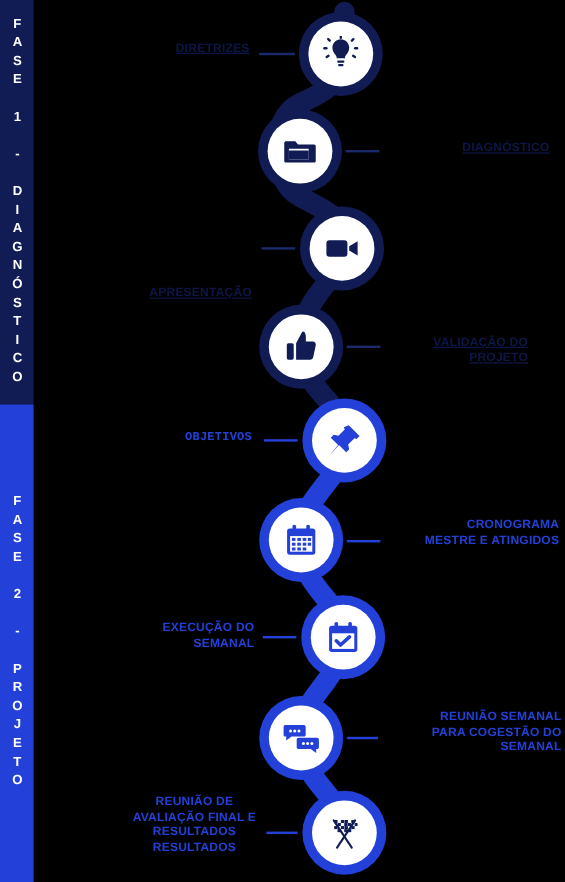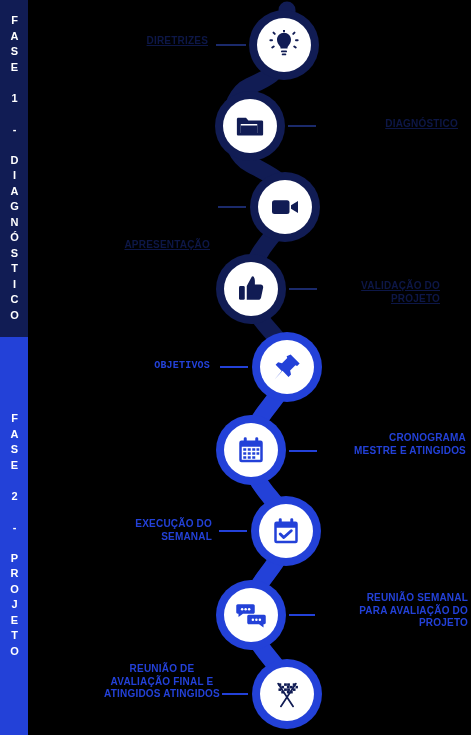--- a/index.html
+++ b/index.html
@@ -251,21 +251,21 @@
           <g fill="#ffffff">
             <circle cx="13.5" cy="15.7" r="1"></circle>
               <circle cx="16.3" cy="15.7" r="1"></circle>
               <circle cx="19.1" cy="15.7" r="1"></circle>
           </g>
         </svg>
       </span>
     </div>
   </div>
   <div class="stub bright" style="left:289px; top:614px; width:26px;"></div>
-  <div class="label bright right" style="left:318px; top:592px; width:150px;">REUNIÃO SEMANAL PARA AVALIAÇÃO DO PROJETO</div>
+  <div class="label bright right" style="left:318px; top:592px; width:150px;">REUNIÃO SEMANAL PARA COGESTÃO DO SEMANAL</div>
 
   <div class="node bright" style="left:252px; top:659px; width:70px; height:70px;">
     <div class="inner" style="width:54px;height:54px;">
       <span>
         <svg width="32" height="32" viewBox="0 0 24 24">
           <g stroke="#111c54" stroke-width="1.3" stroke-linecap="round">
             <line x1="5.3" y1="4.2" x2="16.6" y2="21.3"></line>
             <line x1="18.7" y1="4.2" x2="7.4" y2="21.3"></line>
           </g>
           <g fill="#111c54">
@@ -283,15 +283,15 @@
               <rect x="18.4" y="5.9" width="1.8" height="1.9"></rect>
             <rect x="16.3" y="7.8" width="2.1" height="1.9"></rect>
               <rect x="12.1" y="7.8" width="2.1" height="1.9"></rect>
             <rect x="14.2" y="9.7" width="2.1" height="1.9"></rect>
           </g>
         </svg>
       </span>
     </div>
   </div>
   <div class="stub bright" style="left:222px; top:693px; width:26px;"></div>
-  <div class="label bright center" style="left:104px; top:663px; width:116px;">REUNIÃO DE AVALIAÇÃO FINAL E ATINGIDOS ATINGIDOS</div>
+  <div class="label bright center" style="left:104px; top:663px; width:116px;">REUNIÃO DE AVALIAÇÃO FINAL E RESULTADOS RESULTADOS</div>
 
 </div>
 
 </body></html>

